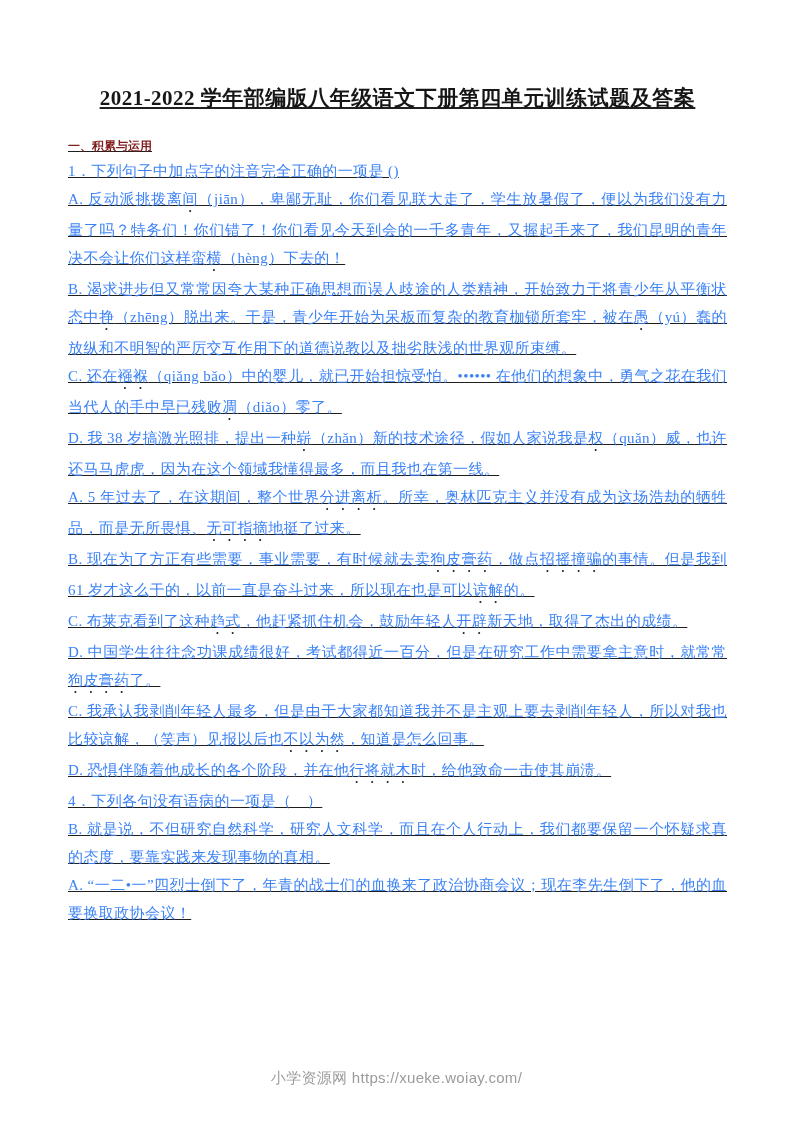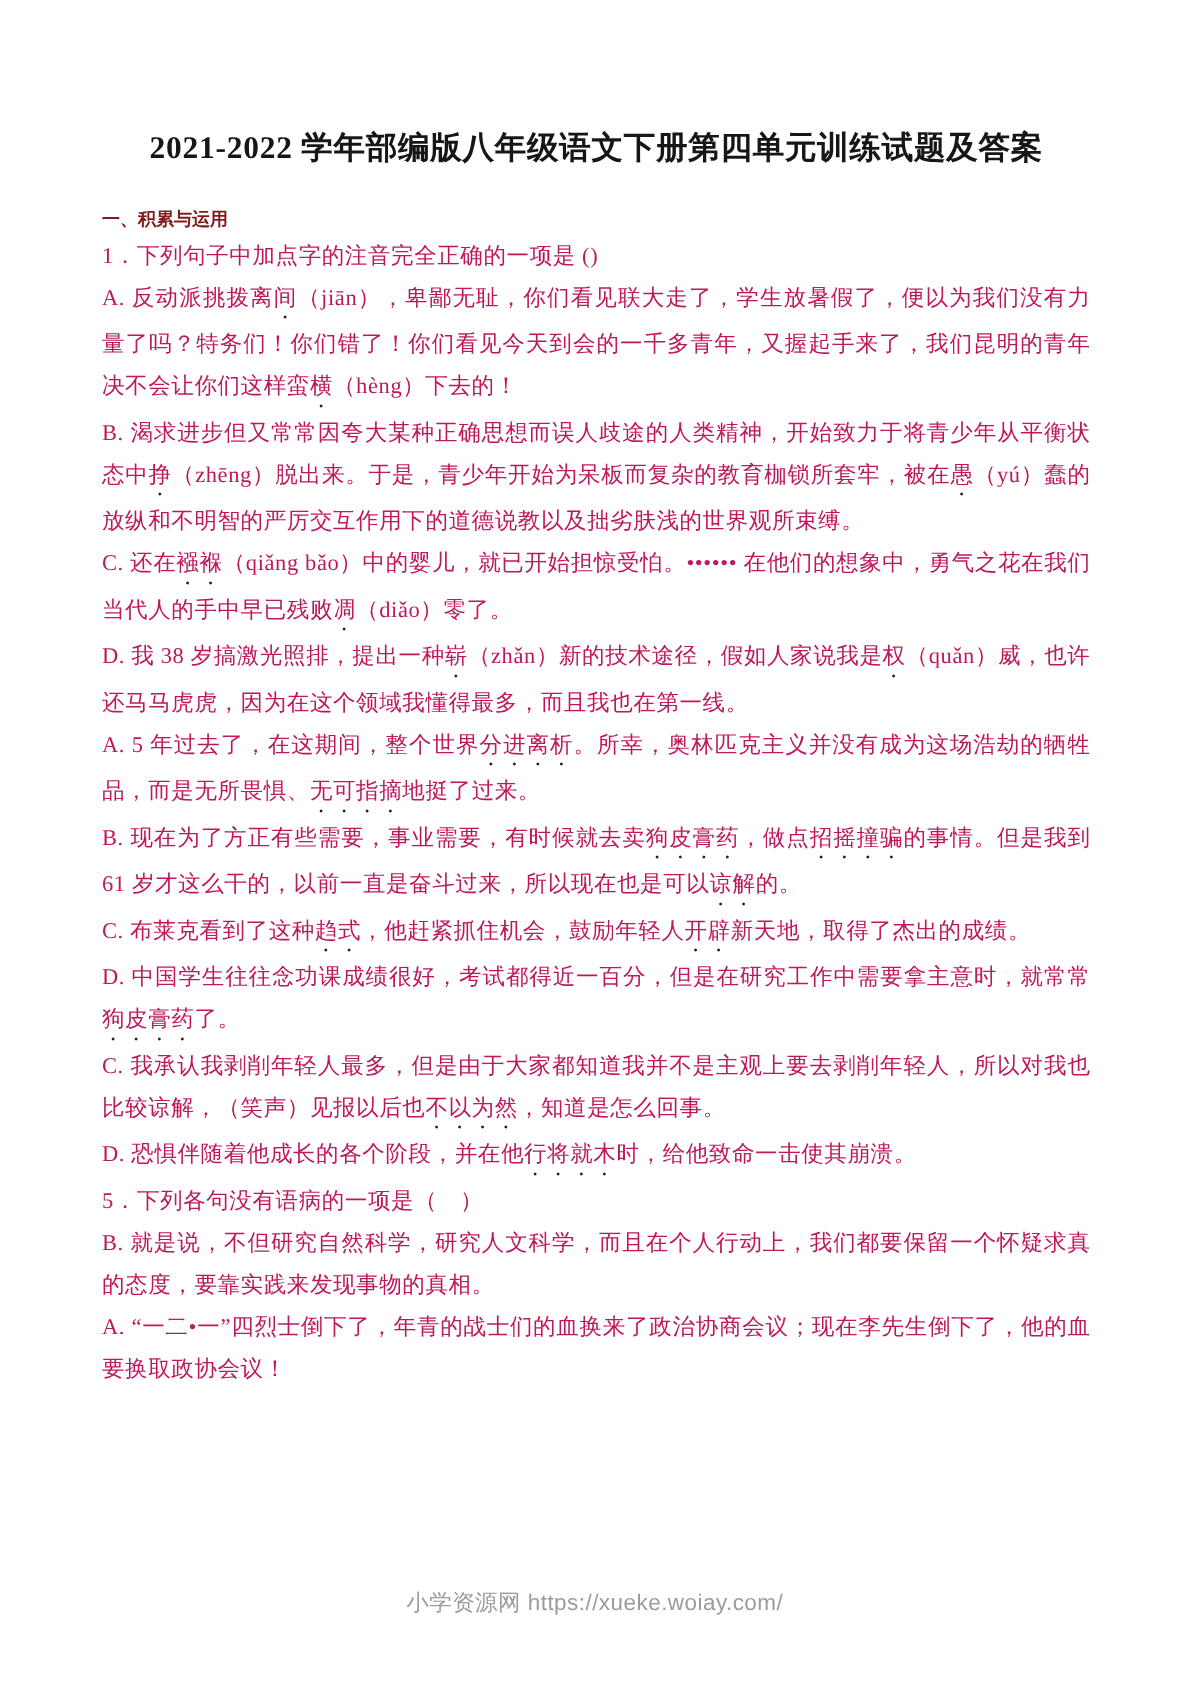--- a/index.html
+++ b/index.html
@@ -11,20 +11,21 @@
     position: relative;
     width: 793px;
     height: 1122px;
     margin: 0 auto;
     background: #ffffff;
     box-sizing: border-box;
     padding: 62px 66px 0 68px;
     font-family: "Liberation Serif", "DejaVu Serif", serif;
     color: #1f1f1f;
     overflow: hidden;
+    text-decoration: underline;
   }
   .doc-title {
     margin: 22px 0 0 0;
     font-size: 21px;
     font-weight: bold;
     text-align: center;
     letter-spacing: 0.5px;
     color: #161616;
   }
   .section-heading {
@@ -36,33 +37,33 @@
   .questions {
     margin-top: 2px;
   }
   .line {
     margin: 0;
     font-size: 15px;
     line-height: 28px;
     text-align: justify;
     text-justify: inter-ideograph;
     letter-spacing: 0.4px;
-    color: #be185d;
+    color: #3b82f6;
   }
   
   .em {
     -webkit-text-emphasis: filled dot #202020;
     -webkit-text-emphasis-position: under right;
     text-emphasis: filled dot #202020;
     text-emphasis-position: under right;
   }
   .footer {
     position: absolute;
     left: 0;
-    bottom: 44px;
+    bottom: 34px;
     width: 100%;
     text-align: center;
     font-family: "Liberation Sans", "DejaVu Sans", sans-serif;
     font-size: 15px;
     color: #9b9b9b;
     letter-spacing: 0.3px;
   }
 </style>
 </head>
 <body>
@@ -75,18 +76,18 @@
       <p class="line">A. 反动派挑拨离<span class="em">间</span>（jiān），卑鄙无耻，你们看见联大走了，学生放暑假了，便以为我们没有力量了吗？特务们！你们错了！你们看见今天到会的一千多青年，又握起手来了，我们昆明的青年决不会让你们这样蛮<span class="em">横</span>（hèng）下去的！</p>
       <p class="line">B. 渴求进步但又常常因夸大某种正确思想而误人歧途的人类精神，开始致力于将青少年从平衡状态中<span class="em">挣</span>（zhēng）脱出来。于是，青少年开始为呆板而复杂的教育枷锁所套牢，被在<span class="em">愚</span>（yú）蠢的放纵和不明智的严厉交互作用下的道德说教以及拙劣肤浅的世界观所束缚。</p>
       <p class="line">C. 还在<span class="em">襁褓</span>（qiǎng bǎo）中的婴儿，就已开始担惊受怕。•••••• 在他们的想象中，勇气之花在我们当代人的手中早已残败<span class="em">凋</span>（diǎo）零了。</p>
       <p class="line">D. 我 38 岁搞激光照排，提出一种<span class="em">崭</span>（zhǎn）新的技术途径，假如人家说我是<span class="em">权</span>（quǎn）威，也许还马马虎虎，因为在这个领域我懂得最多，而且我也在第一线。</p>
       <p class="line">A. 5 年过去了，在这期间，整个世界<span class="em">分进离析</span>。所幸，奥林匹克主义并没有成为这场浩劫的牺牲品，而是无所畏惧、<span class="em">无可指摘</span>地挺了过来。</p>
       <p class="line">B. 现在为了方正有些需要，事业需要，有时候就去卖<span class="em">狗皮膏药</span>，做点<span class="em">招摇撞骗</span>的事情。但是我到 61 岁才这么干的，以前一直是奋斗过来，所以现在也是可以<span class="em">谅解</span>的。</p>
       <p class="line">C. 布莱克看到了这种<span class="em">趋式</span>，他赶紧抓住机会，鼓励年轻人<span class="em">开辟</span>新天地，取得了杰出的成绩。</p>
       <p class="line">D. 中国学生往往念功课成绩很好，考试都得近一百分，但是在研究工作中需要拿主意时，就常常<span class="em">狗皮膏药</span>了。</p>
       <p class="line">C. 我承认我剥削年轻人最多，但是由于大家都知道我并不是主观上要去剥削年轻人，所以对我也比较谅解，（笑声）见报以后也<span class="em">不以为然</span>，知道是怎么回事。</p>
       <p class="line">D. 恐惧伴随着他成长的各个阶段，并在他<span class="em">行将就木</span>时，给他致命一击使其崩溃。</p>
-      <p class="line">5．下列各句没有语病的一项是（　）</p>
+      <p class="line">4．下列各句没有语病的一项是（　）</p>
       <p class="line">B. 就是说，不但研究自然科学，研究人文科学，而且在个人行动上，我们都要保留一个怀疑求真的态度，要靠实践来发现事物的真相。</p>
       <p class="line">A. “一二•一”四烈士倒下了，年青的战士们的血换来了政治协商会议；现在李先生倒下了，他的血要换取政协会议！</p>
     </div>
   <div class="footer">小学资源网 https://xueke.woiay.com/</div>
 </div>
 
 </body></html>

